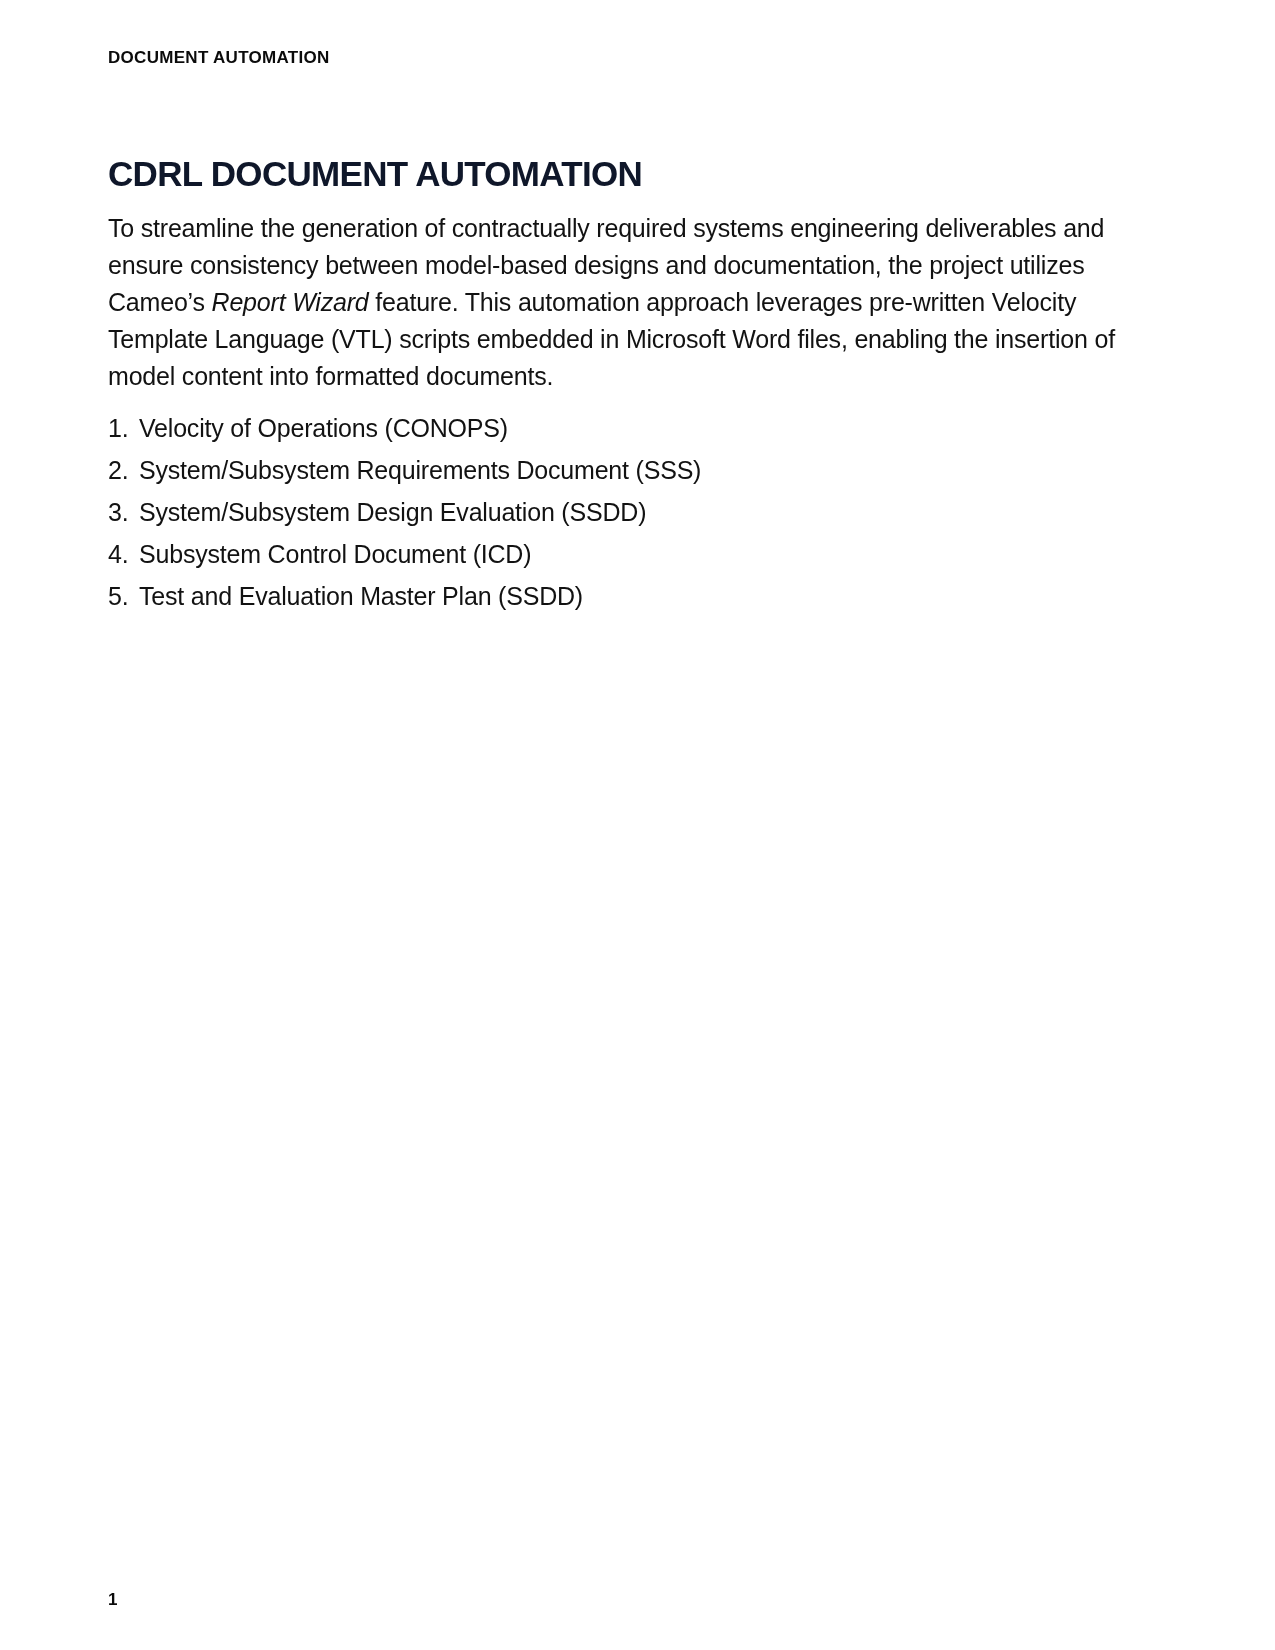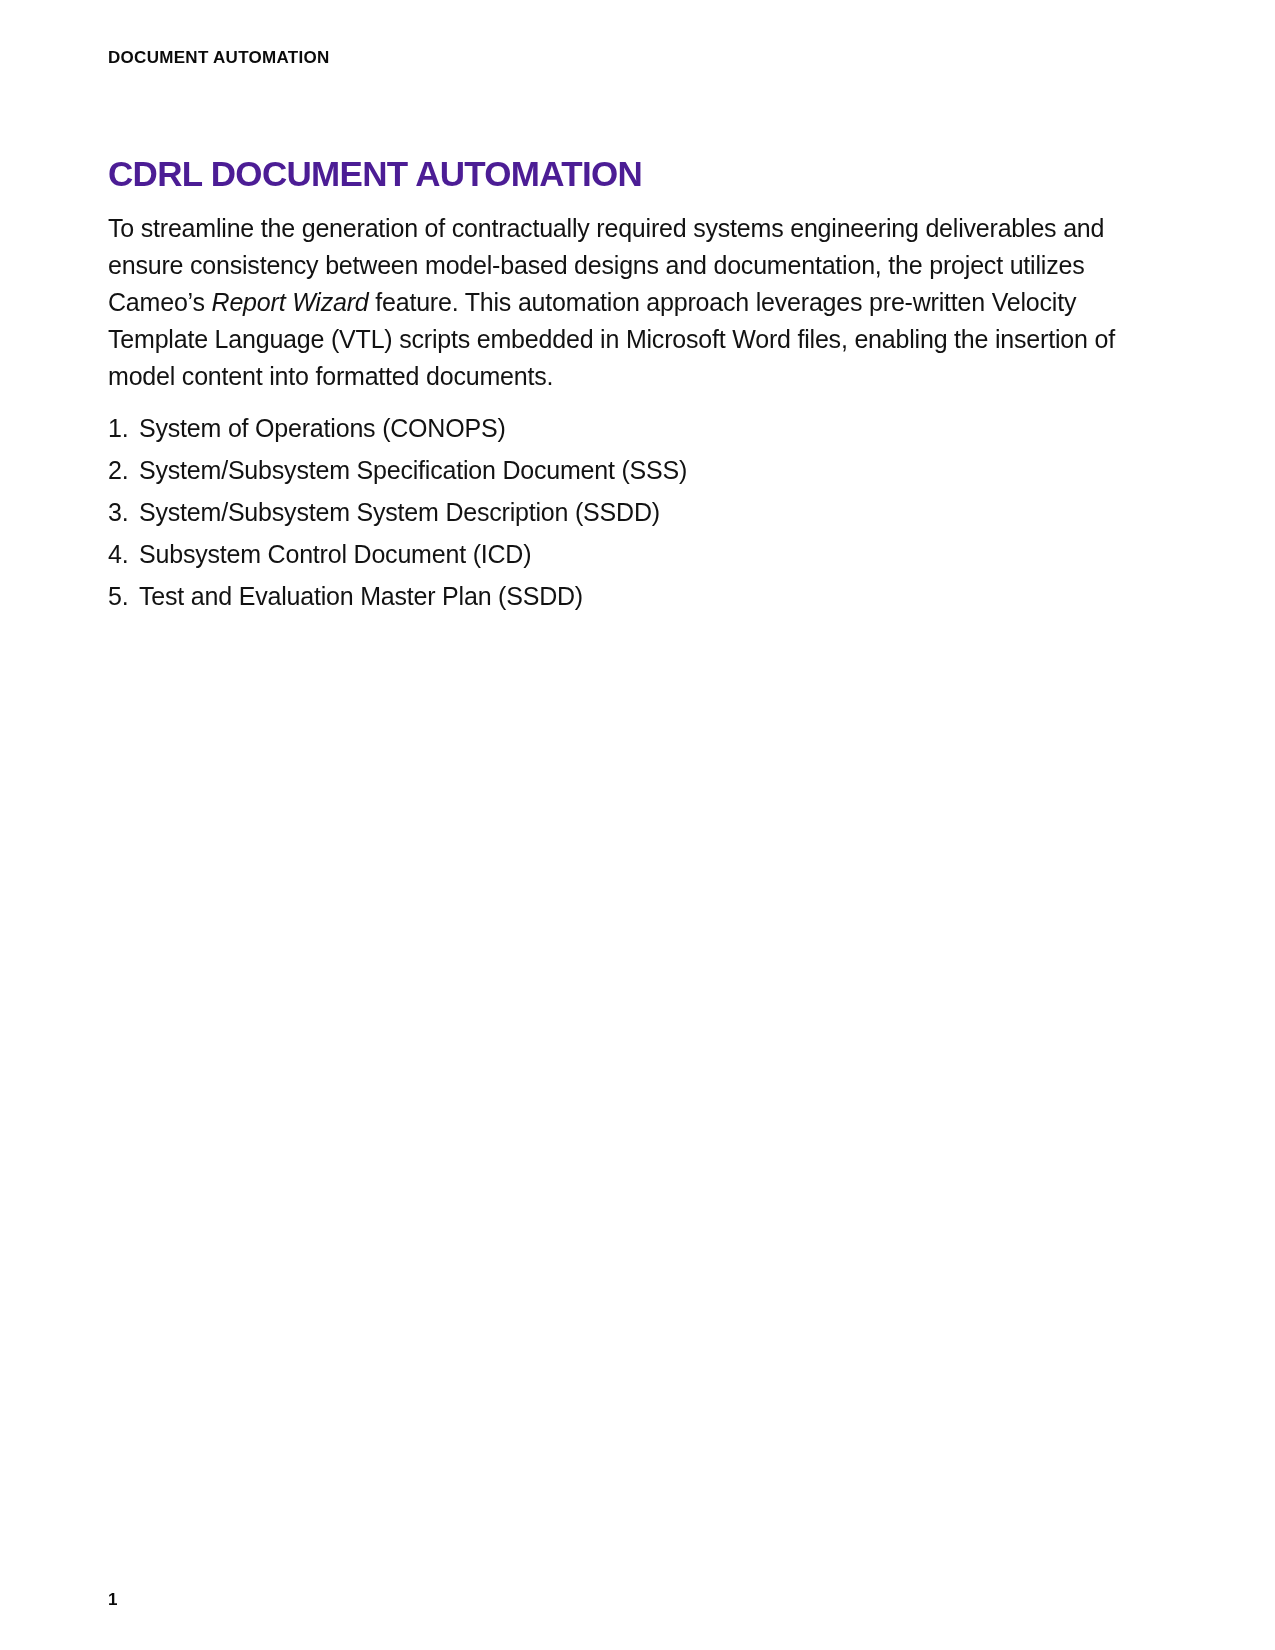--- a/index.html
+++ b/index.html
@@ -26,21 +26,21 @@
     font-weight: 700;
     letter-spacing: 0.3px;
     color: #0b0b0b;
   }
   .doc-title {
     margin: 84px 0 14px 0;
     font-size: 35px;
     line-height: 44px;
     font-weight: 700;
     letter-spacing: -0.7px;
-    color: #4c1d95;
+    color: #0f172a;
   }
   .body-text {
     margin: 8px 0 10px 0;
     font-size: 25px;
     line-height: 37px;
     letter-spacing: -0.2px;
     color: #121212;
   }
   .body-text .emph {
     font-style: italic;
@@ -80,29 +80,29 @@
   <div class="doc-header">DOCUMENT AUTOMATION</div>
 
   <h1 class="doc-title">CDRL DOCUMENT AUTOMATION</h1>
 
   <p class="body-text"><span>To streamline the generation of contractually required systems engineering deliverables and ensure consistency between model-based designs and documentation, the project utilizes Cameo’s </span><span class="emph">Report Wizard</span><span> feature. This automation approach leverages pre-written Velocity Template Language (VTL) scripts embedded in Microsoft Word files, enabling the insertion of model content into formatted documents.</span></p>
 
 
   <div class="doc-list">
     <div class="list-item">
       <span class="list-number">1.</span>
-      <span class="list-text">System of Operations (CONOPS)</span>
+      <span class="list-text">Velocity of Operations (CONOPS)</span>
     </div>
     <div class="list-item">
       <span class="list-number">2.</span>
-      <span class="list-text">System/Subsystem Specification Document (SSS)</span>
+      <span class="list-text">System/Subsystem Requirements Document (SSS)</span>
     </div>
     <div class="list-item">
       <span class="list-number">3.</span>
-      <span class="list-text">System/Subsystem System Description (SSDD)</span>
+      <span class="list-text">System/Subsystem Design Evaluation (SSDD)</span>
     </div>
     <div class="list-item">
       <span class="list-number">4.</span>
       <span class="list-text">Subsystem Control Document (ICD)</span>
     </div>
     <div class="list-item">
       <span class="list-number">5.</span>
       <span class="list-text">Test and Evaluation Master Plan (SSDD)</span>
     </div>
   </div>

